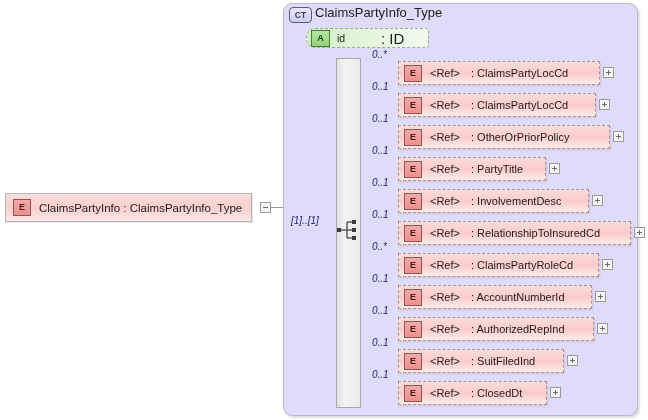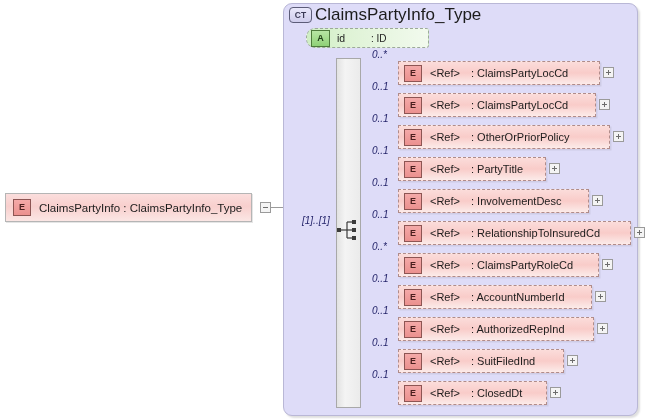--- a/index.html
+++ b/index.html
@@ -58,43 +58,43 @@
     box-shadow:2px 2px 2px rgba(0,0,0,0.13);
   }
   .ct-badge{
     position:absolute;left:289px;top:7px;
     width:21px;height:14px;border:1px solid #5c5c78;border-radius:4px;
     background:linear-gradient(to bottom,#e9e8fb,#cfcdec);
     font-size:8.5px;font-weight:bold;color:#3a3a55;
     display:flex;align-items:center;justify-content:center;line-height:1;
   }
   .ct-title{
-    position:absolute;left:315px;top:5px;font-size:17px;color:#1c1c1c;white-space:nowrap;
+    position:absolute;left:315px;top:5px;font-size:13px;color:#1c1c1c;white-space:nowrap;
   }
 
   
   .attr-box{
     position:absolute;left:306px;top:28px;width:123px;height:20px;
     background:linear-gradient(to right,#cfeec4 0%,#dff3d6 35%,#f2faee 100%);
     border:1px dashed #9ca99a;
     border-radius:9px 3px 3px 9px;
     display:flex;align-items:center;padding-left:4px;box-sizing:border-box;
   }
   .attr-box .aname{margin-left:7px;font-size:10.5px;color:#1c1c1c;}
-  .attr-box .atype{position:absolute;left:64px;font-size:10px;color:#1c1c1c;text-align:right;}
+  .attr-box .atype{position:absolute;left:74px;font-size:15px;color:#1c1c1c;text-align:right;}
 
   
   .seq-bar{
     position:absolute;left:336px;top:58px;width:25px;height:350px;
     background:linear-gradient(to right,#e2e2e2 0%,#f4f4f4 35%,#ebebeb 100%);
     border:1px solid #a8a8a8;
     box-sizing:border-box;
   }
   .seq-card{
-    position:absolute;left:302px;top:215px;font-size:10px;font-style:italic;color:#24246a;
+    position:absolute;left:291px;top:215px;font-size:10px;font-style:italic;color:#24246a;
     white-space:nowrap;
   }
   .seq-icon{position:absolute;left:337px;top:219px;}
 
   
   .row{position:absolute;height:24px;}
   .row .ebox{
     position:absolute;left:0;top:0;height:24px;
     background:linear-gradient(to bottom,#fbdcda 0%,#f9ccc9 50%,#fcebe9 100%);
     border:1px dashed #b08c8a;

